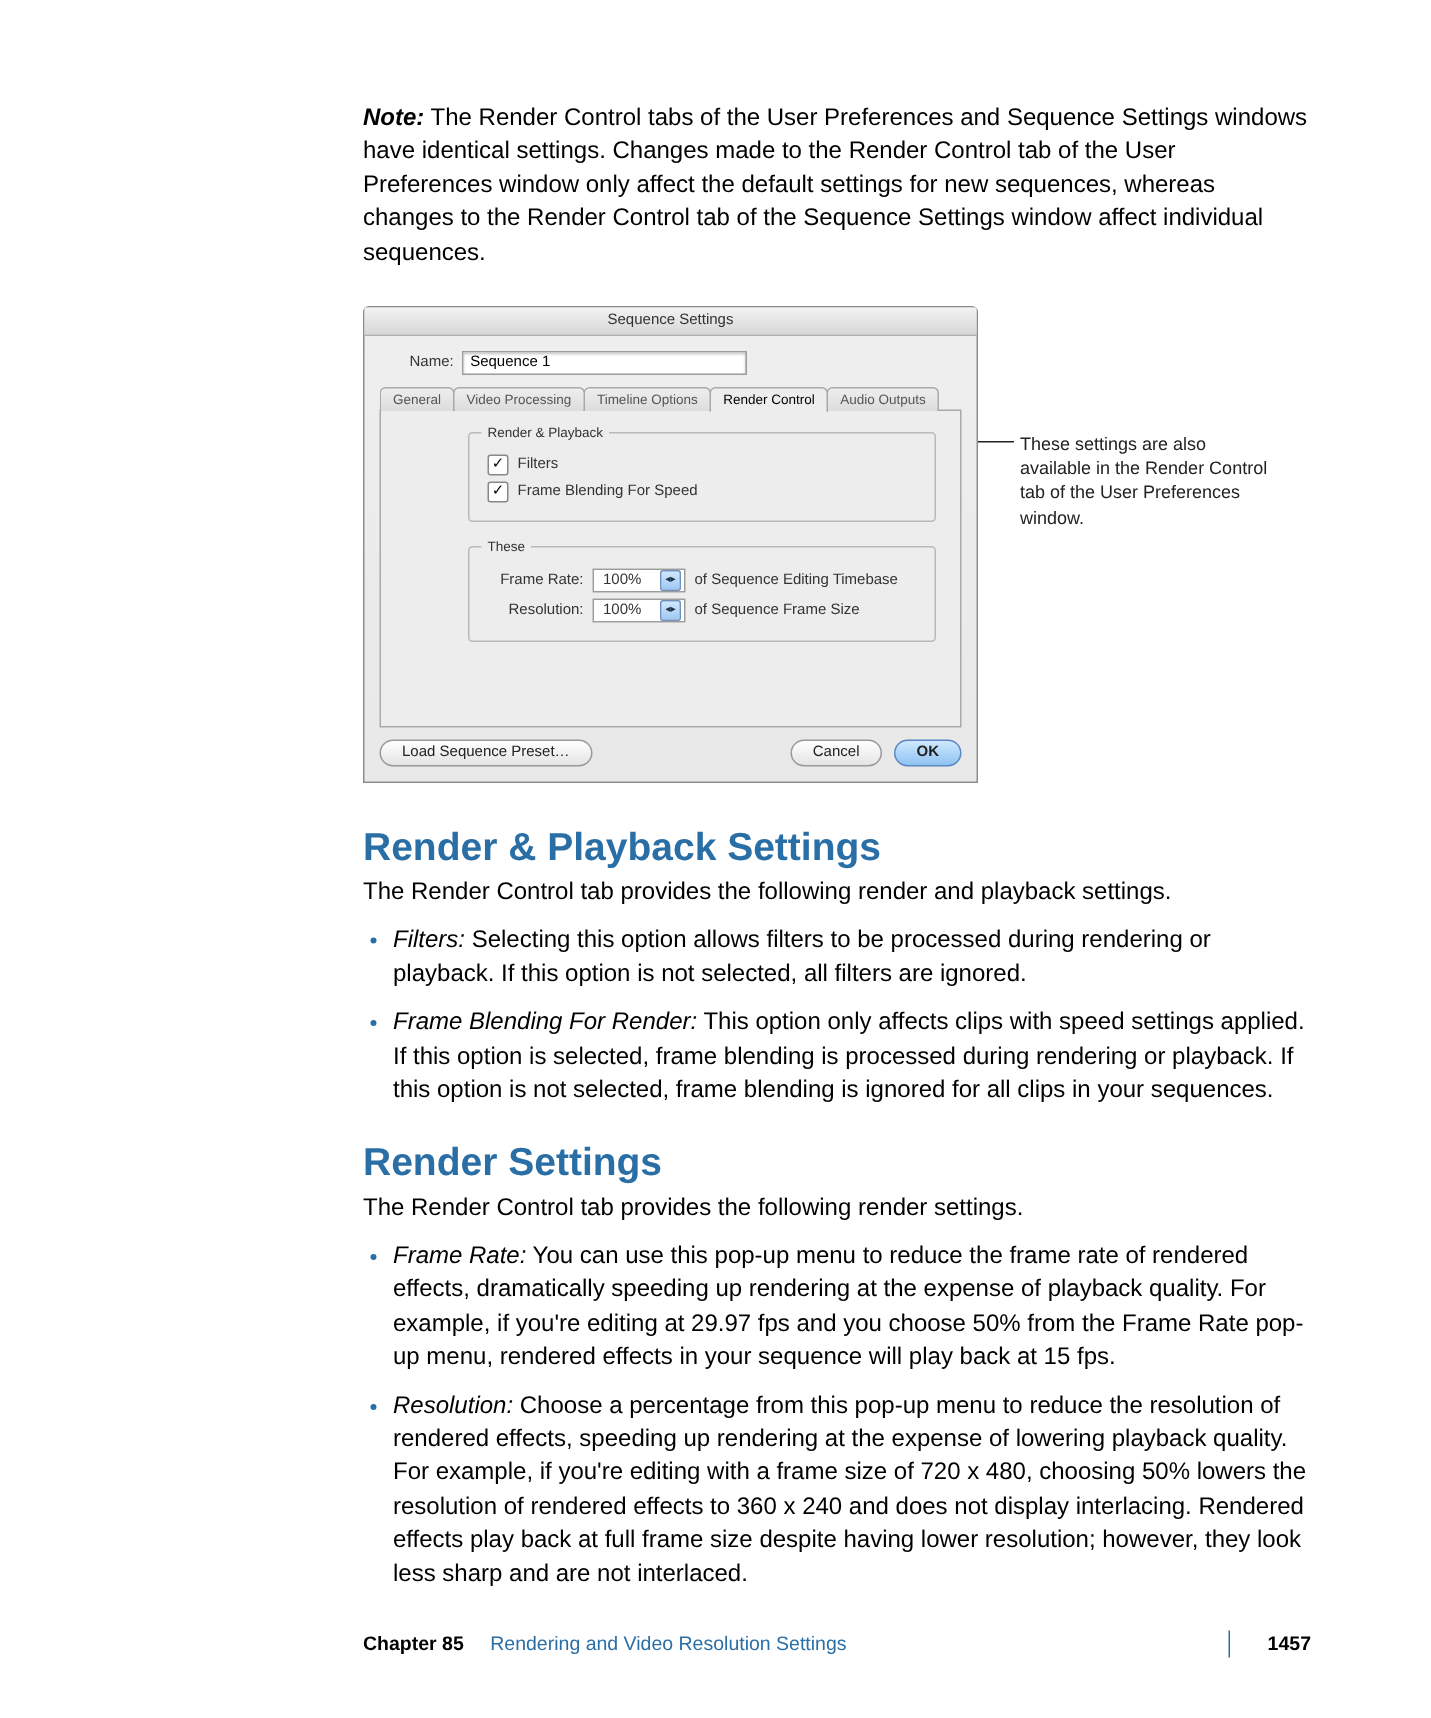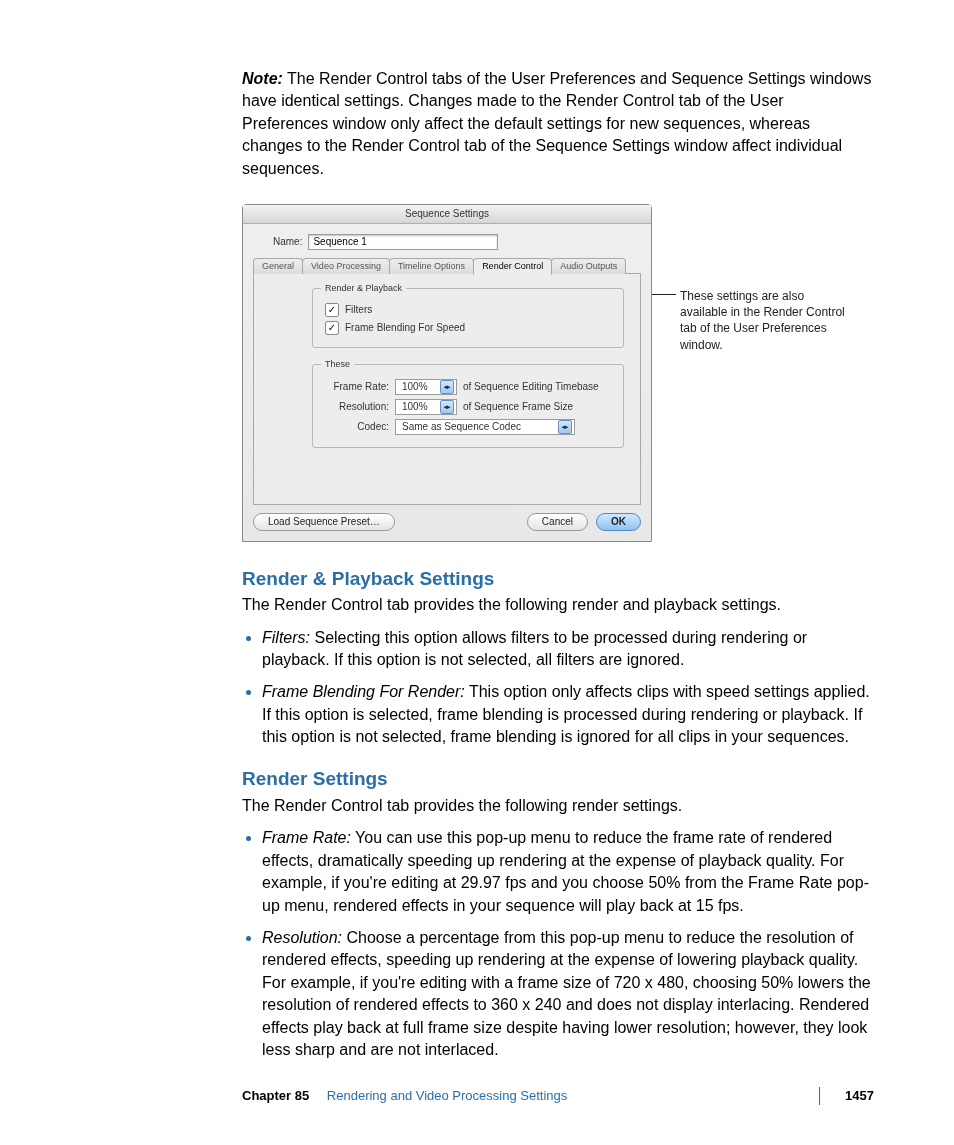--- a/index.html
+++ b/index.html
@@ -154,21 +154,21 @@
   .callout-text {
     font-size: 12px;
     line-height: 1.35;
     max-width: 170px;
     margin-left: 4px;
     color:#222;
   }
   
   h2.blue {
     color: #2a6ea6;
-    font-size: 19px;
+    font-size: 26px;
     font-weight: 600;
     margin: 16px 0 2px 0;
   }
   p.body { margin: 0 0 10px 0; font-size:16px; }
   ul.bul { margin: 0 0 18px 0; padding-left: 20px; }
   ul.bul > li { margin: 0 0 10px 0; font-size:16px; text-align:left;}
   ul.bul > li::marker { color:#2a6ea6; font-size:16px; }
   .term { font-style: italic; }
   
   .page-footer {
@@ -247,27 +247,20 @@
 
             <div class="sel-row">
               <span class="sel-label">Resolution:</span>
               <div class="select" style="width:52px">
                 <span>100%</span>
                 <span class="arrow-box">◂▸</span>
               </div>
               <span>of Sequence Frame Size</span>
             </div>
 
-            <div class="sel-row">
-              <span class="sel-label">Codec:</span>
-              <div class="select" style="width:170px">
-                <span>Same as Sequence Codec</span>
-                <span class="arrow-box">◂▸</span>
-              </div>
-            </div>
           </div>
         </div>
 
         <div class="footer-row">
           <div class="btn">
             <span>Load Sequence Preset…</span>
           </div>
           <div style="display:flex; gap:8px;">
             <div class="btn">
               <span>Cancel</span>
@@ -308,19 +301,19 @@
     </li>
     <li>
       <span class="term">Resolution:</span>
       <span>Choose a percentage from this pop-up menu to reduce the resolution of rendered effects, speeding up rendering at the expense of lowering playback quality. For example, if you're editing with a frame size of 720 x 480, choosing 50% lowers the resolution of rendered effects to 360 x 240 and does not display interlacing. Rendered effects play back at full frame size despite having lower resolution; however, they look less sharp and are not interlaced.</span>
     </li>
   </ul>
 
   <div class="page-footer">
     <div>
       <span class="chap">Chapter 85</span>
-      <span class="ctitle">Rendering and Video Processing Settings</span>
+      <span class="ctitle">Rendering and Video Resolution Settings</span>
     </div>
     <div class="rule"></div>
     <span class="pnum">1457</span>
   </div>
 
 </div>
 
 </body></html>

